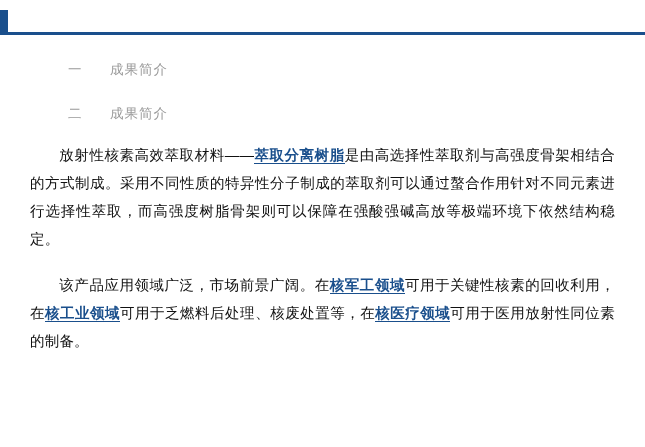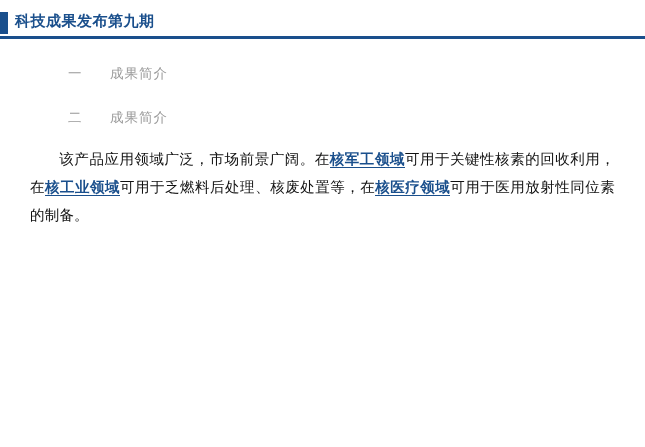--- a/index.html
+++ b/index.html
@@ -96,35 +96,37 @@
     border-bottom: 1px solid #1a4f8c;
   }
 </style>
 </head>
 <body>
 
 <div class="page">
 
   <div class="header">
     <div class="header-accent"></div>
-    <div class="header-title">科技成果发布第九期</div>
   </div>
 
   <div class="content">
 
     <div class="section-head">
       <span class="section-num">一</span>
       <span class="section-label">成果简介</span>
     </div>
 
 
     <div class="section-head">
       <span class="section-num">二</span>
       <span class="section-label">成果简介</span>
     </div>
 
+    <p class="para">
+      <span class="indent"></span><span>放射性核素高效萃取材料——</span><span class="hl">萃取分离树脂</span><span>是由高选择性萃取剂与高强度骨架相结合的方式制成。采用不同性质的特异性分子制成的萃取剂可以通过螯合作用针对不同元素进行选择性萃取，而高强度树脂骨架则可以保障在强酸强碱高放等极端环境下依然结构稳定。</span>
+    </p>
 
     <p class="para">
       <span class="indent"></span><span>该产品应用领域广泛，市场前景广阔。在</span><span class="hl">核军工领域</span><span>可用于关键性核素的回收利用，在</span><span class="hl">核工业领域</span><span>可用于乏燃料后处理、核废处置等，在</span><span class="hl">核医疗领域</span><span>可用于医用放射性同位素的制备。</span>
     </p>
 
   </div>
 </div>
 
 </body></html>

